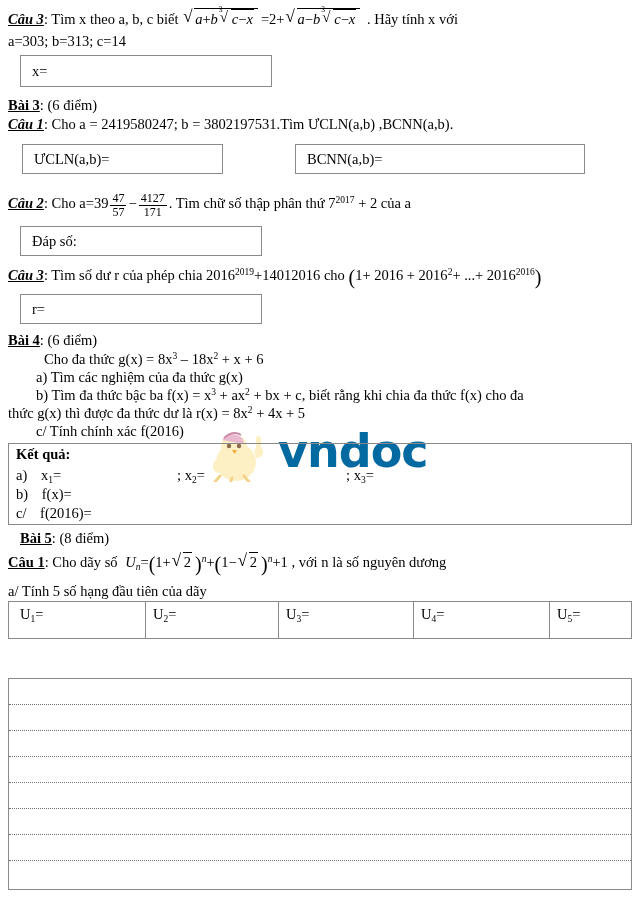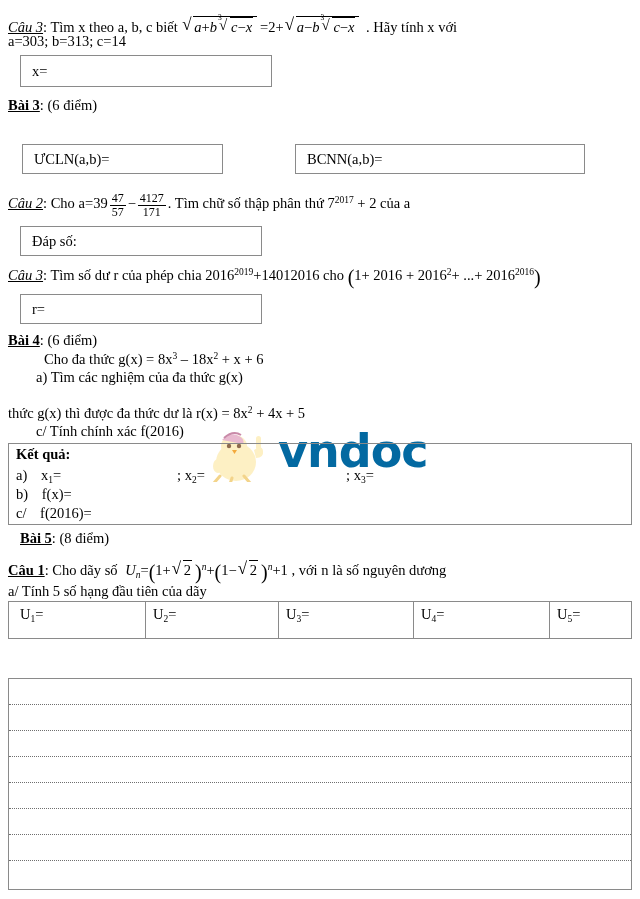--- a/index.html
+++ b/index.html
@@ -6,30 +6,30 @@
   body{
     width:640px;height:899px;position:relative;overflow:hidden;
     font-family:"Liberation Serif","DejaVu Serif",serif;
     color:#000;font-size:14.5px;line-height:1.28;
   }
   .page{position:relative;width:640px;height:899px;padding:0;box-sizing:border-box;}
 
   
   .line{padding:0 8px;}
   .lbl-bold-ul{font-weight:bold;text-decoration:underline;}
-  .lbl-bi-ul{font-weight:normal;font-style:italic;text-decoration:underline;}
+  .lbl-bi-ul{font-weight:bold;font-style:italic;text-decoration:underline;}
   .indent1{padding-left:44px;}
   .indent2{padding-left:36px;}
   .sub{font-size:9.5px;vertical-align:-0.28em;}
   .sup{font-size:9.5px;vertical-align:0.55em;}
 
   
   .math{font-family:"Liberation Serif","DejaVu Serif",serif;font-style:italic;white-space:nowrap;}
   .mrm{font-style:normal;}
-  .radical{display:inline-block;position:relative;padding:0 2px 0 11px;margin:8px 1px;}
+  .radical{display:inline-block;position:relative;padding:0 2px 0 11px;margin:0 1px;}
   .radical::before{
     content:"\221A";font-style:normal;font-size:17px;position:absolute;left:0;top:-2.5px;
   }
   .radical > .rad-body{display:inline-block;border-top:1px solid #000;padding:0 1px;}
   .cbrt{display:inline-block;position:relative;padding:0 2px 0 12px;margin:0 1px;}
   .cbrt::before{content:"\221A";font-style:normal;font-size:15px;position:absolute;left:1px;top:-1px;}
   .cbrt::after{content:"3";font-style:normal;font-size:7.5px;position:absolute;left:0px;top:-4px;}
   .cbrt > .rad-body{display:inline-block;border-top:1px solid #000;padding:0 1px;}
   .frac{display:inline-block;vertical-align:-0.52em;text-align:center;font-style:normal;margin:0 2px;}
   .frac .num{display:block;font-size:12px;line-height:1.06;padding:0 2px;}
@@ -78,20 +78,23 @@
   </div>
   <div class="line" style="position:absolute;left:0;top:32px;">a=303; b=313; c=14</div>
 
   <div class="abox" style="left:20px;top:55px;width:252px;height:32px;">
     <span>x=</span>
   </div>
 
   <div class="line" style="position:absolute;left:0;top:96px;">
     <span class="lbl-bold-ul">Bài 3</span><span>: (6 điểm)</span>
   </div>
+  <div class="line" style="position:absolute;left:0;top:115px;">
+    <span class="lbl-bi-ul">Câu 1</span><span>: Cho a = 2419580247; b = 3802197531.Tìm ƯCLN(a,b) ,BCNN(a,b).</span>
+  </div>
 
   <div class="abox" style="left:295px;top:144px;width:290px;height:30px;">
     <span>BCNN(a,b)=</span>
   </div>
   <div class="abox" style="left:22px;top:144px;width:201px;height:30px;">
     <span>ƯCLN(a,b)=</span>
   </div>
 
   <div class="line" style="position:absolute;left:0;top:192px;">
     <span class="lbl-bi-ul">Câu 2</span><span>: Cho a=</span><span>39</span><span class="frac"><span class="num">47</span><span class="den">57</span></span><span>−</span><span class="frac"><span class="num">4127</span><span class="den">171</span></span><span>. Tìm chữ số thập phân thứ</span>
@@ -114,20 +117,23 @@
     <span>r=</span>
   </div>
 
   <div class="line" style="position:absolute;left:0;top:331px;">
     <span class="lbl-bold-ul">Bài 4</span><span>: (6 điểm)</span>
   </div>
   <div class="line indent1" style="position:absolute;left:0;top:350px;">
     <span>Cho đa thức g(x) = 8x</span><span class="sup">3</span><span> – 18x</span><span class="sup">2</span><span> + x + 6</span>
   </div>
   <div class="line indent2" style="position:absolute;left:0;top:368px;">a) Tìm các nghiệm của đa thức g(x)</div>
+  <div class="line indent2" style="position:absolute;left:0;top:386px;">
+    <span>b) Tìm đa thức bậc ba f(x) = x</span><span class="sup">3</span><span> + ax</span><span class="sup">2</span><span> + bx + c, biết rằng khi chia đa thức f(x) cho đa</span>
+  </div>
   <div class="line" style="position:absolute;left:0;top:404px;">
     <span>thức g(x) thì được đa thức dư là r(x) = 8x</span><span class="sup">2</span><span> + 4x + 5</span>
   </div>
   <div class="line indent2" style="position:absolute;left:0;top:422px;">c/ Tính chính xác f(2016)</div>
 
   <div class="wm" style="left:198px;top:428px;">
     <svg width="120" height="52" viewBox="0 0 120 52" style="position:absolute;left:0;top:2px;">
       <ellipse cx="38" cy="32" rx="20" ry="19" fill="#fdf0c4"></ellipse>
       <ellipse cx="36" cy="16" rx="13" ry="11" fill="#fdf0c4"></ellipse>
       <path d="M24 10 q8 -9 17 -4 q6 3 4 8 z" fill="#e8b9cf"></path>

